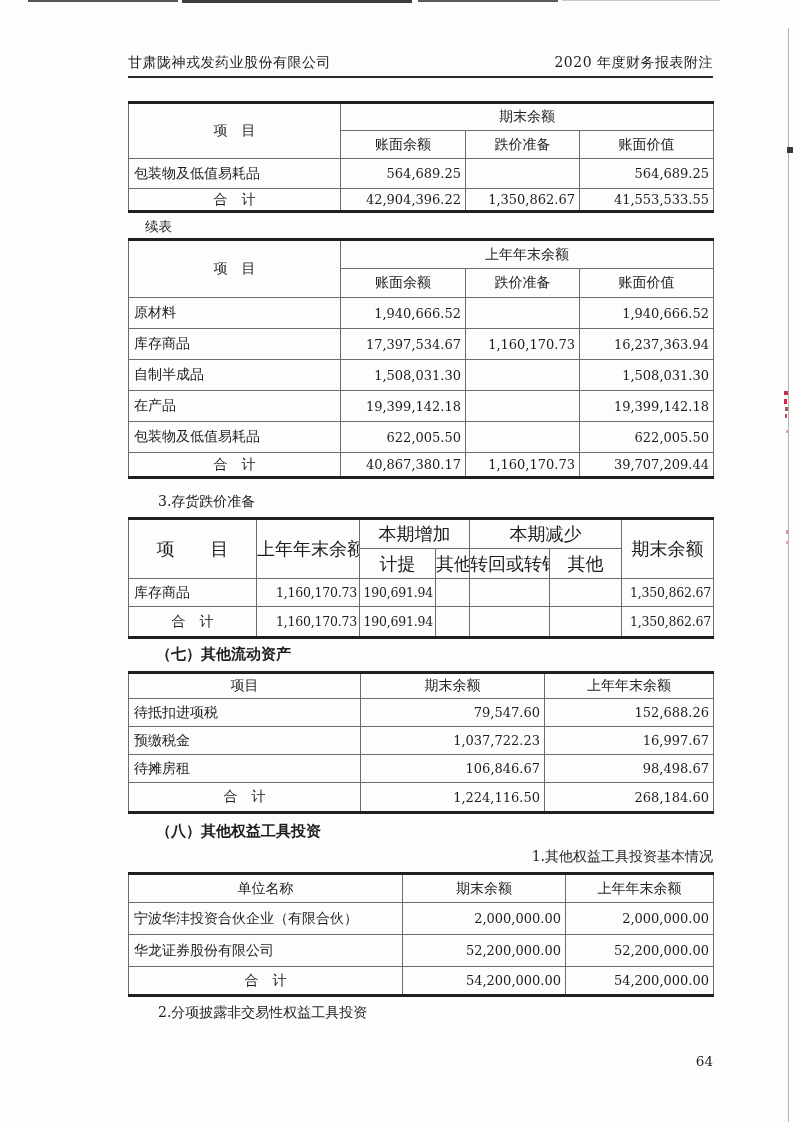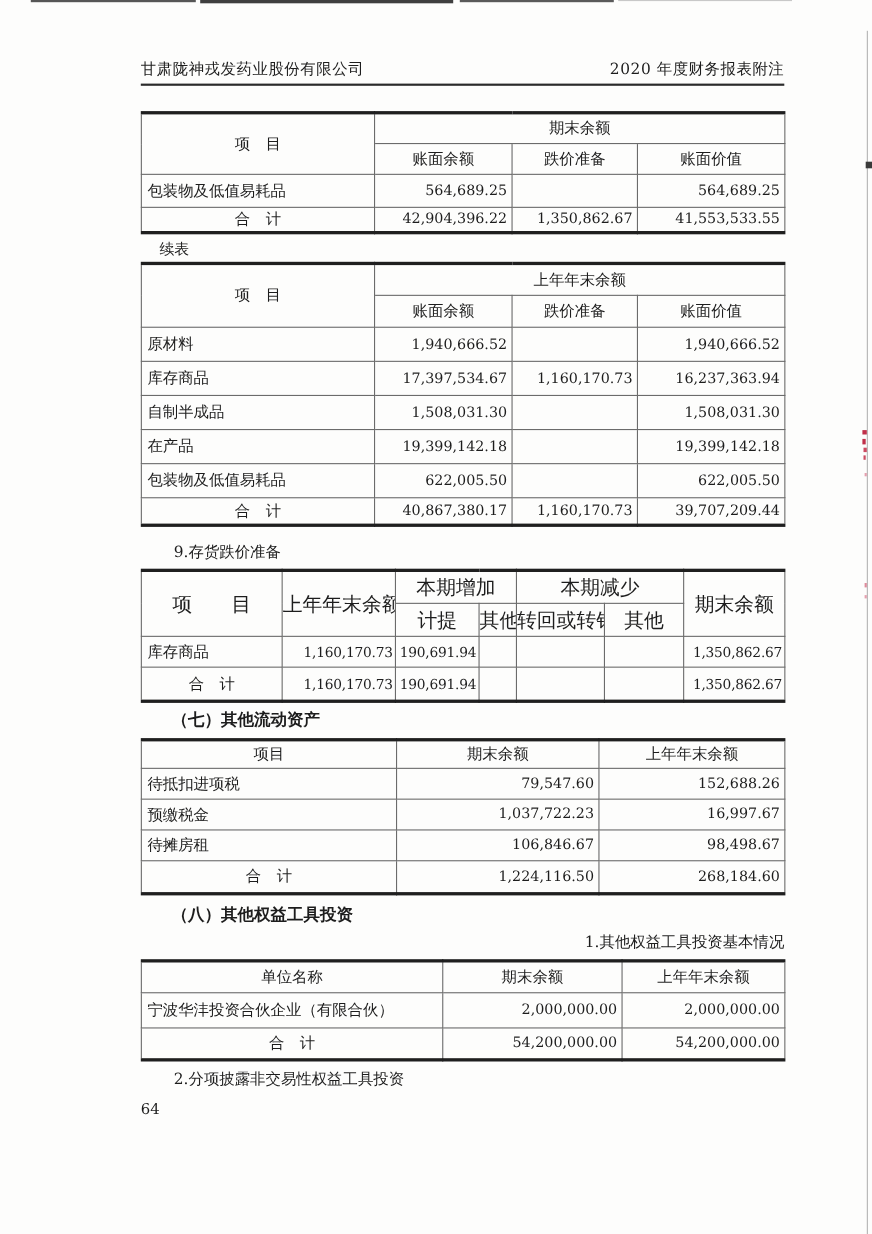--- a/index.html
+++ b/index.html
@@ -51,21 +51,21 @@
   .t3 .h { height:30px; } .t3 .d { height:28px; } .t3 .t { height:31px; }
   .t3 td.hd { font-size:18px; }
   .t3 td.num { font-size:12.5px; padding-right:2px; letter-spacing:-0.2px; }
 
   .t4 { margin-top:9px; }
   .t4 .h { height:26px; } .t4 .d { height:28px; } .t4 .t { height:30px; }
 
   .t5 { margin-top:7px; }
   .t5 .h { height:29px; } .t5 .d { height:32px; } .t5 .t { height:29px; }
 
-  .page-num { margin-top:12px; text-align:left; font-size:13.5px; }
+  .page-num { margin-top:32px; text-align:right; font-size:13.5px; }
 
   
   .art { position:absolute; }
   .top-seg1 { left:28px;  top:0; width:150px; height:2px; background:#565656; }
   .top-seg2 { left:182px; top:0; width:230px; height:3px; background:#3f3f3f; }
   .top-seg3 { left:418px; top:0; width:140px; height:2px; background:#5a5a5a; }
   .top-seg4 { left:562px; top:0; width:158px; height:1px; background:#c8c8c8; }
   .right-line { left:788px; top:28px; width:1px; height:1094px; background:#b3b3b3; }
   .right-blot { left:787px; top:147px; width:6px; height:6px; background:#3a3a3a; }
   .red1 { left:784px; top:391px; width:4px; height:4px; background:#c03049; }
@@ -185,21 +185,21 @@
       </tr>
       <tr class="t">
         <td class="ctr">合　计</td>
         <td class="num">40,867,380.17</td>
         <td class="num">1,160,170.73</td>
         <td class="num">39,707,209.44</td>
       </tr>
     </tbody>
       </table>
 
-    <div class="sec m-impair">9.存货跌价准备</div>
+    <div class="sec m-impair">3.存货跌价准备</div>
 
     <table class="t3">
       <colgroup>
           <col style="width:128px">
           <col style="width:103px">
           <col style="width:76px">
           <col style="width:34px">
           <col style="width:80px">
           <col style="width:72px">
           <col style="width:92px">
@@ -289,20 +289,25 @@
           <tr class="h">
         <td class="hd">单位名称</td>
         <td class="hd">期末余额</td>
         <td class="hd">上年年末余额</td>
       </tr>
       <tr class="d">
         <td class="item">宁波华沣投资合伙企业（有限合伙）</td>
         <td class="num">2,000,000.00</td>
         <td class="num">2,000,000.00</td>
       </tr>
+      <tr class="d">
+        <td class="item">华龙证券股份有限公司</td>
+        <td class="num">52,200,000.00</td>
+        <td class="num">52,200,000.00</td>
+      </tr>
       <tr class="t">
         <td class="ctr">合　计</td>
         <td class="num">54,200,000.00</td>
         <td class="num">54,200,000.00</td>
       </tr>
     </tbody>
       </table>
 
     <div class="sec m-sub2">2.分项披露非交易性权益工具投资</div>
 

